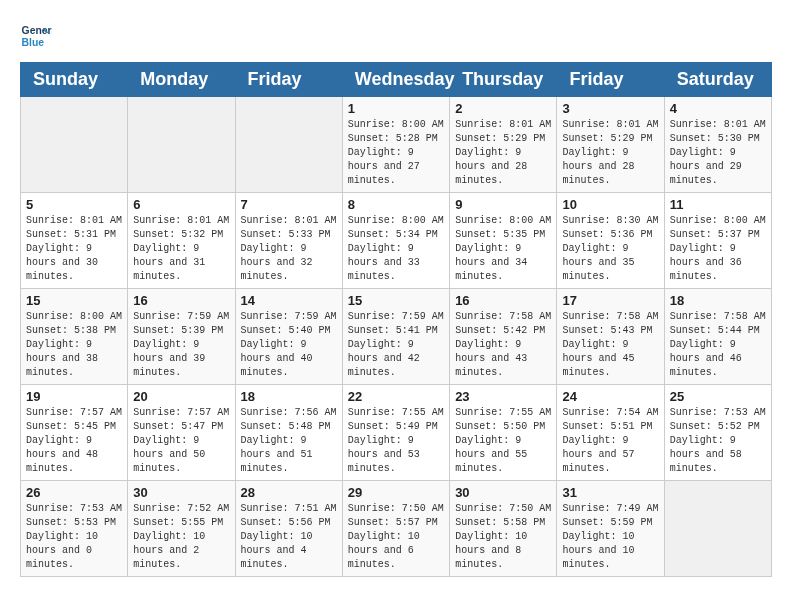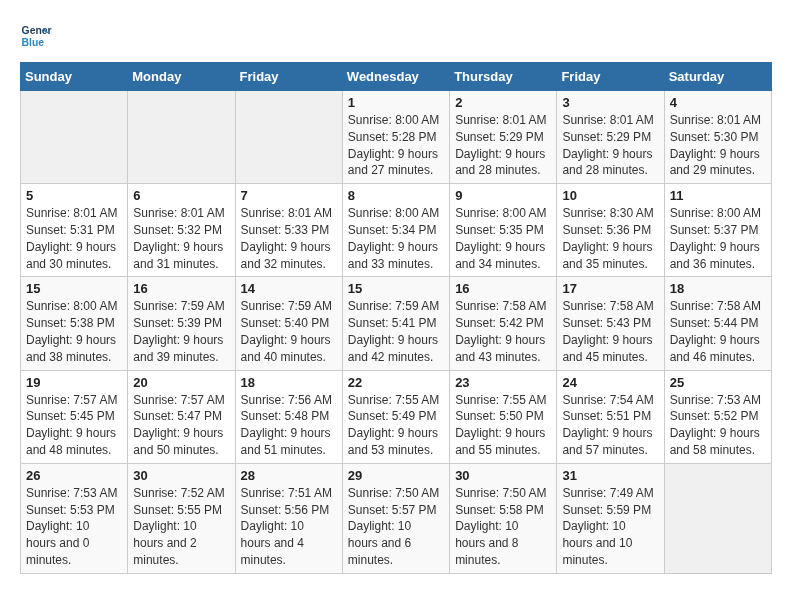--- a/index.html
+++ b/index.html
@@ -40,23 +40,23 @@
     table {
       width: 100%;
       border-collapse: collapse;
       table-layout: fixed;
     }
     thead tr {
       background: #2e6da4;
     }
     thead th {
       color: #fff;
-      font-size: 13px;
+      font-size: 18px;
       font-weight: bold;
-      padding: 6px 4px;
+      padding: 6px 12px;
       text-align: left;
       border: 1px solid #2e6da4;
     }
     tbody tr {
       vertical-align: top;
     }
     tbody td {
       border: 1px solid #ccc;
       padding: 4px 5px;
       font-size: 10.5px;
@@ -68,23 +68,24 @@
     tbody tr:nth-child(odd) td {
       background: #f9f9f9;
     }
     .day-number {
       font-weight: bold;
       font-size: 13px;
       display: block;
       margin-bottom: 2px;
     }
     .day-info {
-      font-size: 12px;
+      font-size: 10px;
       line-height: 1.4;
       color: #333;
+      font-family: Liberation Mono, monospace;
     }
     .empty-cell {
       background: #f0f0f0 !important;
     }
   </style>
 </head>
 <body>
 
 <div class="header-area">
   <div class="logo">

